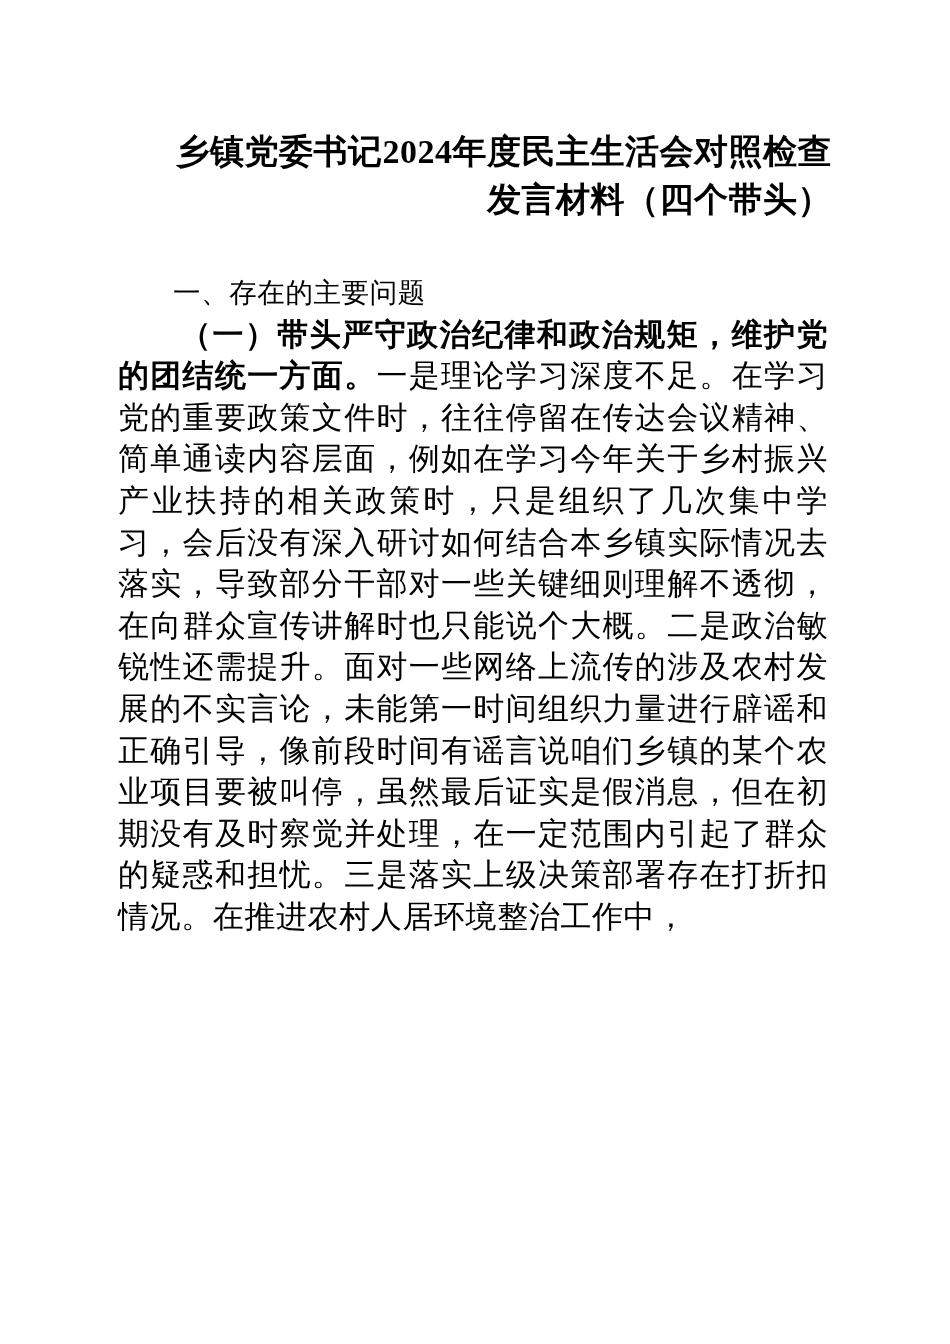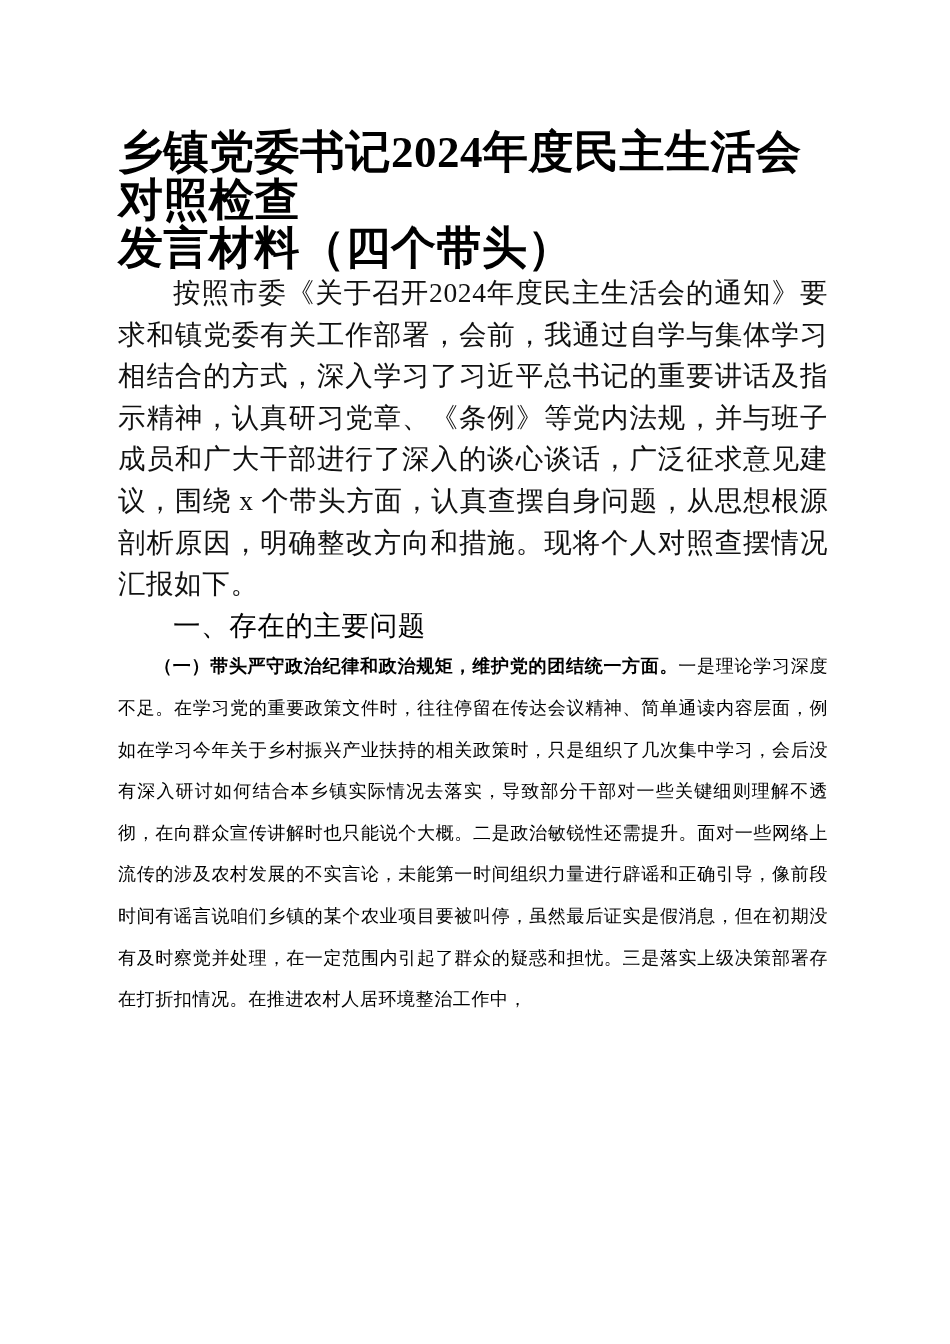--- a/index.html
+++ b/index.html
@@ -13,24 +13,24 @@
     height: 1344px;
     background: #ffffff;
     overflow: hidden;
     box-sizing: border-box;
   }
   .doc-title {
     position: absolute;
     left: 118px;
     top: 128px;
     width: 714px;
-    text-align: left;
+    text-align: right;
     font-family: "Liberation Serif", "DejaVu Serif", serif;
     font-weight: bold;
-    font-size: 45px;
+    font-size: 34px;
     line-height: 48px;
     letter-spacing: 0.5px;
     color: #000000;
   }
   .body-area {
     position: absolute;
     left: 118px;
     top: 272px;
     width: 710px;
   }
@@ -53,21 +53,21 @@
     font-size: 27.5px;
     line-height: 41.6px;
     color: #000000;
     text-indent: 2em;
     letter-spacing: 0.6px;
   }
   p.heading-2 {
     margin: 0;
     font-family: "Liberation Serif", "DejaVu Serif", serif;
     font-weight: bold;
-    font-size: 18px;
+    font-size: 31px;
     line-height: 41.6px;
     color: #000000;
     text-align: justify;
     text-justify: inter-ideograph;
     text-indent: 2em;
     letter-spacing: 0.6px;
     word-break: break-all;
   }
   .run-bold {
     font-weight: bold;
@@ -81,21 +81,20 @@
 
 <div class="page">
 
   <div class="doc-title">
     <div>乡镇党委书记2024年度民主生活会对照检查</div>
     <div>发言材料（四个带头）</div>
   </div>
 
   <div class="body-area">
 
-    <p class="para">按照市委《关于召开2024年度民主生活会的通知》要求和镇党委有关工作部署，会前，我通过自学与集体学习相结合的方式，深入学习了习近平总书记的重要讲话及指示精神，认真研习党章、《条例》等党内法规，并与班子成员和广大干部进行了深入的谈心谈话，广泛征求意见建议，围绕 x 个带头方面，认真查摆自身问题，从思想根源剖析原因，明确整改方向和措施。现将个人对照查摆情况汇报如下。</p>
 
     <p class="heading-1">一、存在的主要问题</p>
 
     <p class="heading-2"><span class="run-bold">（一）带头严守政治纪律和政治规矩，维护党的团结统一方面。</span><span class="run-normal">一是理论学习深度不足。在学习党的重要政策文件时，往往停留在传达会议精神、简单通读内容层面，例如在学习今年关于乡村振兴产业扶持的相关政策时，只是组织了几次集中学习，会后没有深入研讨如何结合本乡镇实际情况去落实，导致部分干部对一些关键细则理解不透彻，在向群众宣传讲解时也只能说个大概。二是政治敏锐性还需提升。面对一些网络上流传的涉及农村发展的不实言论，未能第一时间组织力量进行辟谣和正确引导，像前段时间有谣言说咱们乡镇的某个农业项目要被叫停，虽然最后证实是假消息，但在初期没有及时察觉并处理，在一定范围内引起了群众的疑惑和担忧。三是落实上级决策部署存在打折扣情况。在推进农村人居环境整治工作中，</span></p>
 
   </div>
 
 </div>
 
 </body></html>

